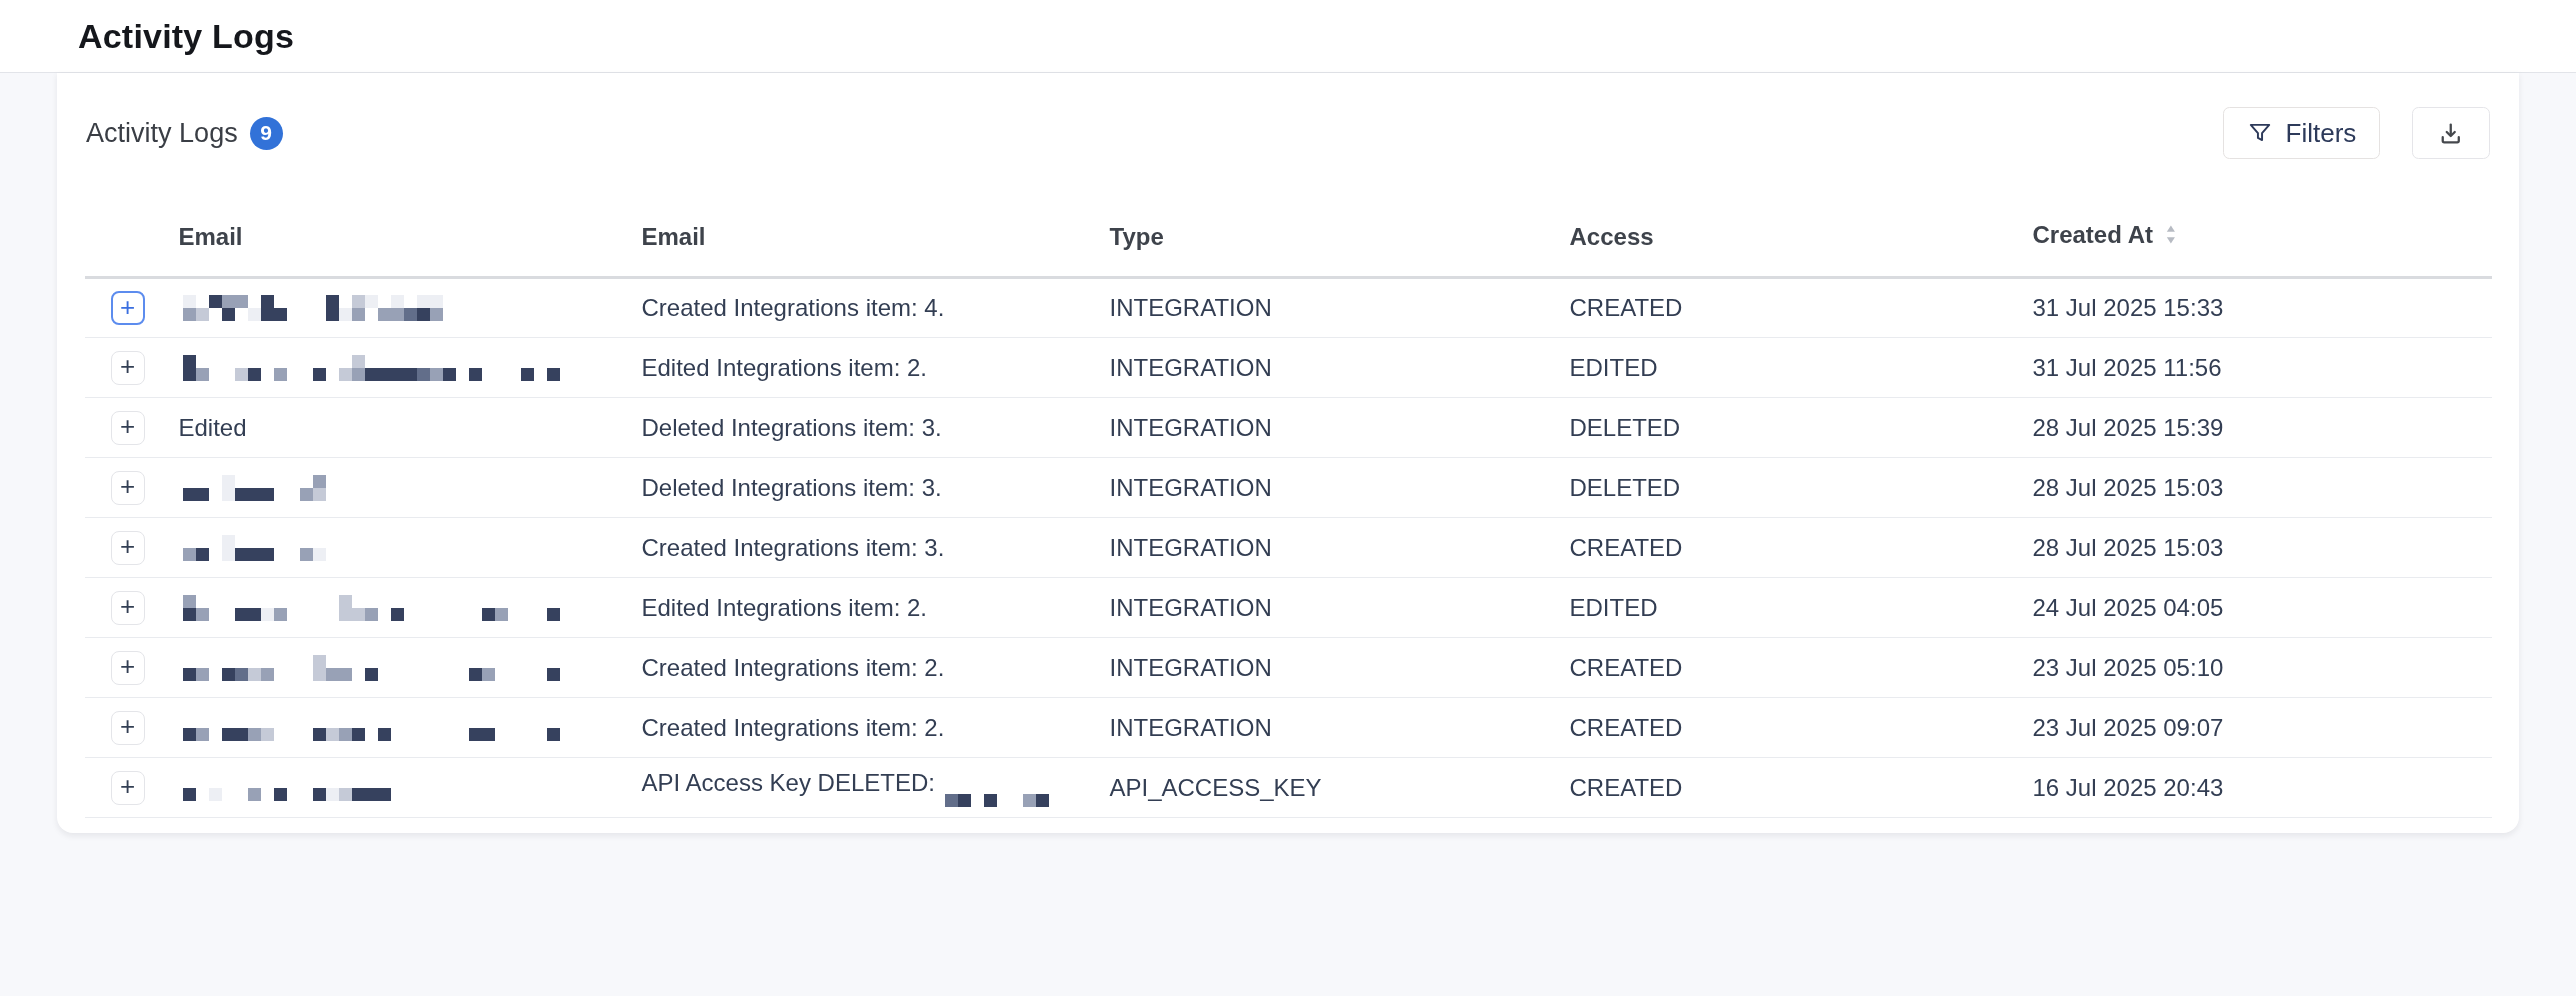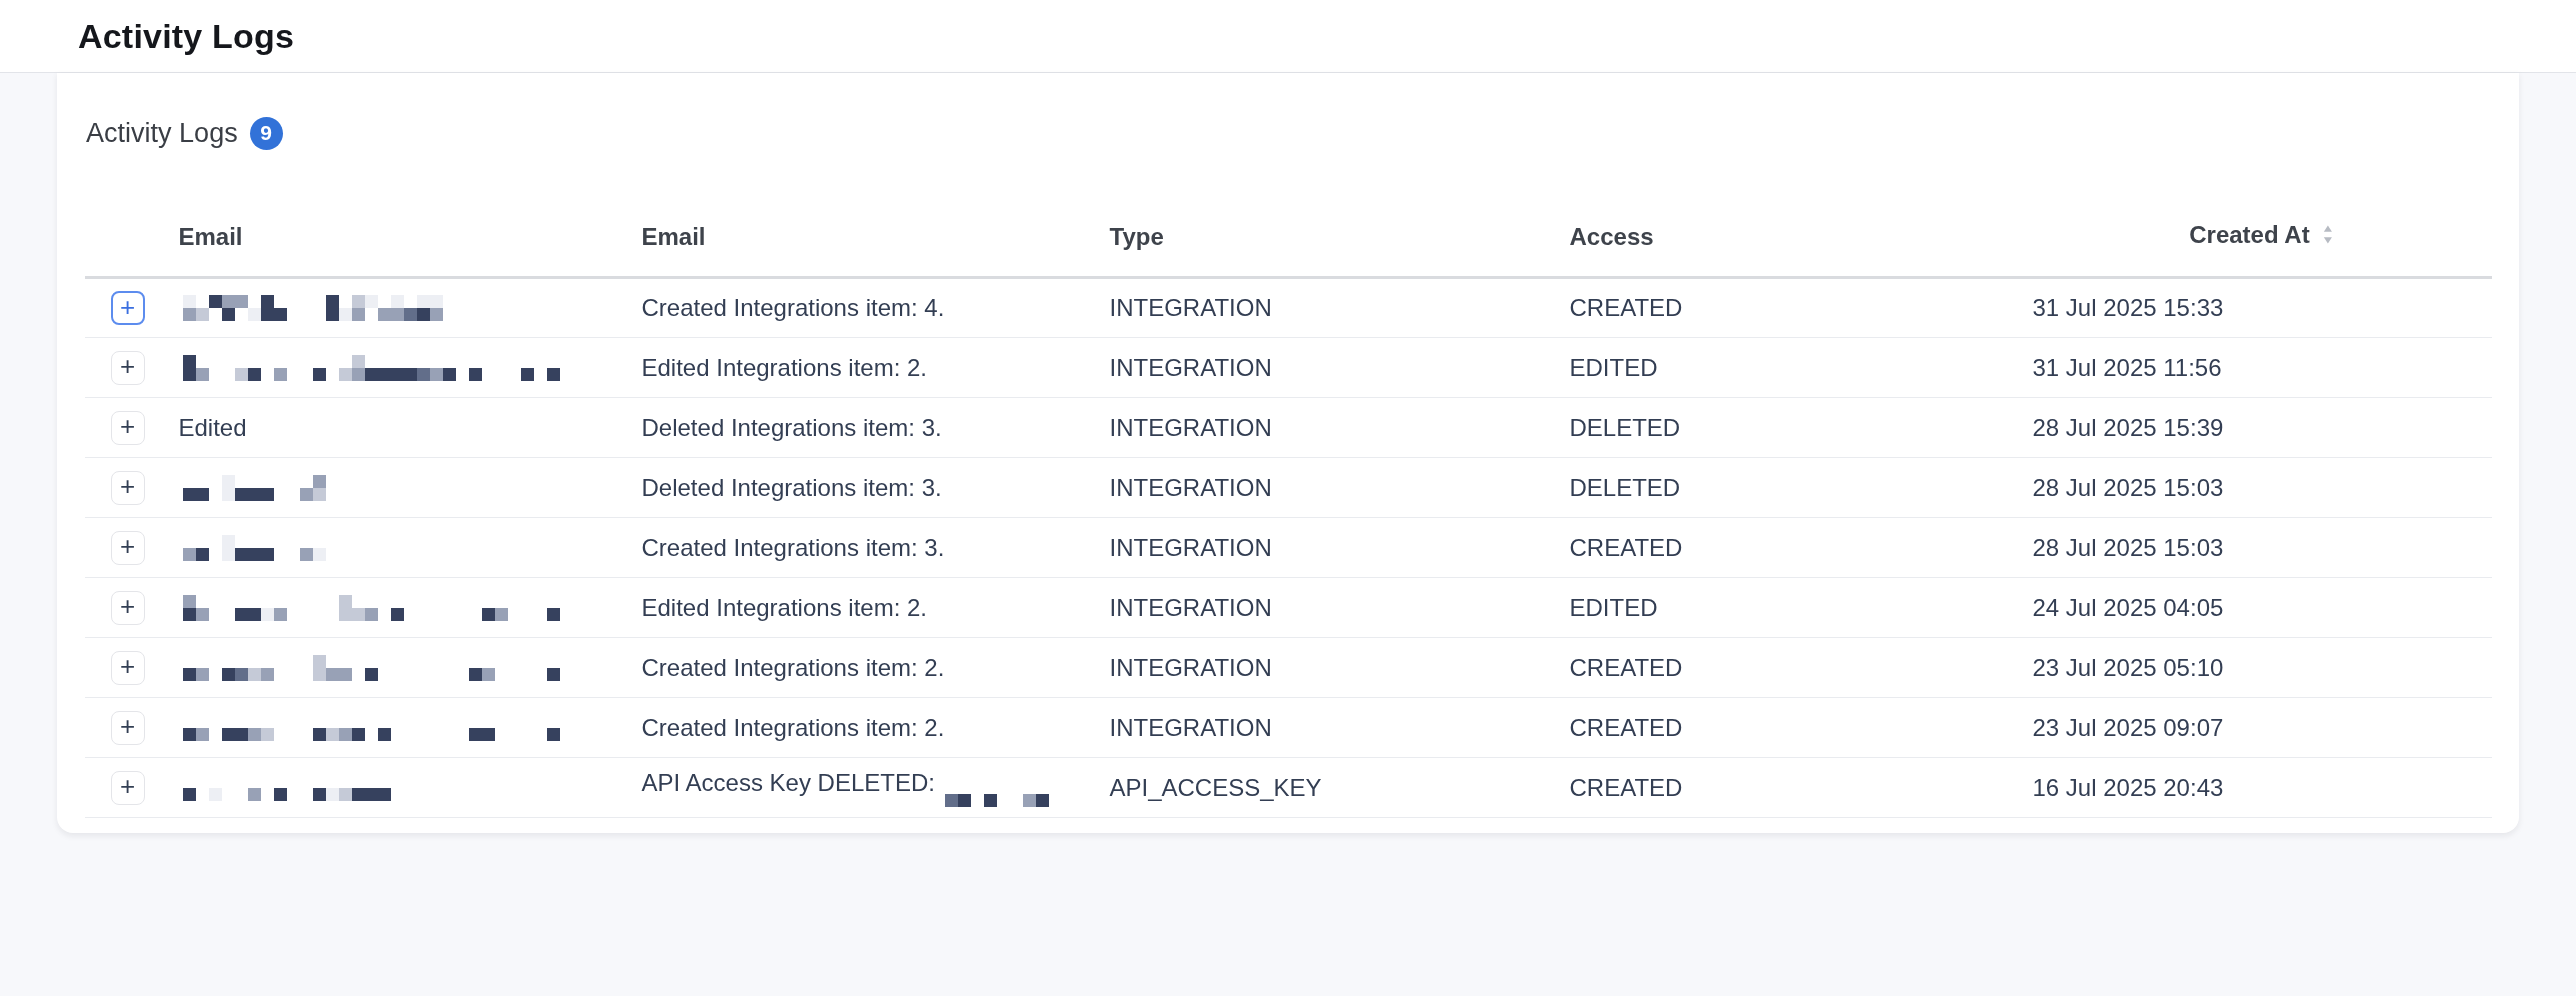--- a/index.html
+++ b/index.html
@@ -50,21 +50,21 @@
   .btn-download { width:78px; margin-left:32px; border-color:#e5e5e9; color:#45484d; }
   .btn svg { display:block; }
 
   table { width:100%; border-collapse:collapse; table-layout:fixed; margin-top:42px; }
   th {
     text-align:left; font-size:24px; font-weight:700; color:#3e434b;
     padding:18px 0 24px 0;
     border-bottom:3.2px solid #d9dbdf;
     white-space:nowrap;
   }
-  th.sortable { cursor:pointer;text-align:center; }
+  th.sortable { cursor:pointer; }
   td {
     height:60px; border-bottom:1.6px solid #e9ebef;
     font-size:24px; color:#333e53; white-space:nowrap;
     padding:0; vertical-align:middle;
   }
   tr:last-child td { border-bottom:1.6px solid #e9ebef; }
   .expand-btn {
     width:34px; height:34px; margin-left:26px;
     background:#fff; border:1.6px solid #e4e5e9; border-radius:8px;
     color:#333f54; font-size:26px; line-height:1;
@@ -84,20 +84,39 @@
 <header class="topbar">
   <h1 class="page-title">Activity Logs</h1>
 </header>
 
 <main class="content">
   <section class="card">
     <div class="card-head">
       <div class="card-title-wrap">
         <span class="card-title">Activity Logs</span>
         <span class="badge">9</span>
+      </div>
+      <div class="card-actions">
+        <button class="btn btn-filters">
+          <span>
+            <svg width="26" height="26" viewBox="0 0 24 24" fill="none" stroke="#2d3a5a" stroke-width="1.8" stroke-linejoin="round" stroke-linecap="round">
+              <path d="M3.5 4.5h17l-6.6 7.6v6.4l-3.8-1.9v-4.5z"></path>
+            </svg>
+          </span>
+          <span>Filters</span>
+        </button>
+        <button class="btn btn-download">
+          <span>
+            <svg width="27.5" height="27.5" viewBox="0 0 24 24" fill="none" stroke="#45484d" stroke-width="2" stroke-linecap="round" stroke-linejoin="round">
+              <path d="M12 4v9"></path>
+              <path d="M8.5 10.5 12 14l3.5-3.5"></path>
+              <path d="M5 15v3.2a1.3 1.3 0 0 0 1.3 1.3h11.4a1.3 1.3 0 0 0 1.3-1.3V15"></path>
+            </svg>
+          </span>
+        </button>
       </div>
     </div>
 
     <table>
       <colgroup>
         <col style="width:94px">
           <col style="width:463px">
           <col style="width:468px">
         <col style="width:460px">
           <col style="width:463px">

